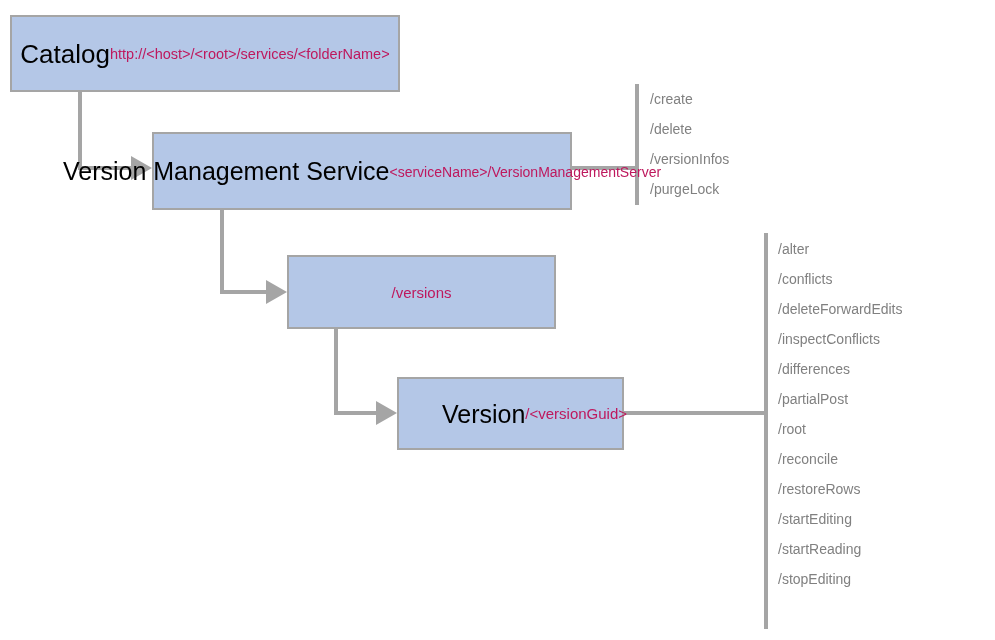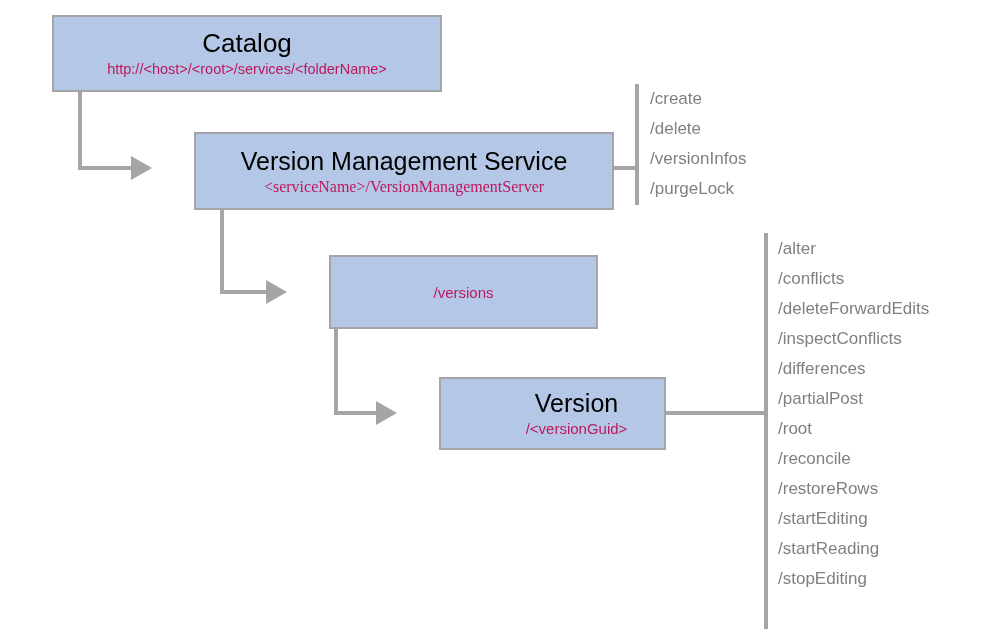--- a/index.html
+++ b/index.html
@@ -28,27 +28,25 @@
     pointer-events: none;
   }
 
   
   .node {
     position: absolute;
     box-sizing: border-box;
     background: #b4c7e7;
     border: 2px solid #a5a5a5;
     display: flex;
-    flex-direction: column;
     align-items: center;
     justify-content: center;
     text-align: center;
     color: #000000;
     z-index: 3;
-    margin-left: 42px;
   }
   .node .node-title {
     font-size: 25px;
     line-height: 30px;
     font-weight: normal;
     color: #000000;
     letter-spacing: 0px;
     white-space: nowrap;
   }
   .node .node-path {
@@ -58,35 +56,35 @@
     white-space: nowrap;
     margin-top: 1px;
   }
 
   #node-catalog   { left: 10px;  top: 15px;  width: 390px; height: 77px; }
   #node-catalog .node-title { font-size: 26px; }
   #node-catalog .node-path  { font-size: 14.5px; }
 
   #node-vms       { left: 152px; top: 132px; width: 420px; height: 78px; }
   #node-vms .node-title { font-size: 25px; }
-  #node-vms .node-path  { font-size: 16px; font-family: Liberation Serif, serif; }
+  #node-vms .node-path  { font-size: 14px; }
 
   #node-versions  { left: 287px; top: 255px; width: 269px; height: 74px; }
   #node-versions .node-title { font-size: 25px; }
   #node-versions .node-path  { font-size: 15px; }
 
   #node-version   { left: 397px; top: 377px; width: 227px; height: 73px; padding-left: 48px; }
   #node-version .node-title { font-size: 25px; }
   #node-version .node-path  { font-size: 15px; }
 
   
   .op-list {
     position: absolute;
     color: #808080;
-    font-size: 17px;
+    font-size: 14px;
     line-height: 30px;
     white-space: nowrap;
     z-index: 2;
   }
   .op-list .op-item {
     display: block;
     color: #808080;
   }
   #ops-service  { left: 650px; top: 84px; }
   #ops-version  { left: 778px; top: 234px; }

